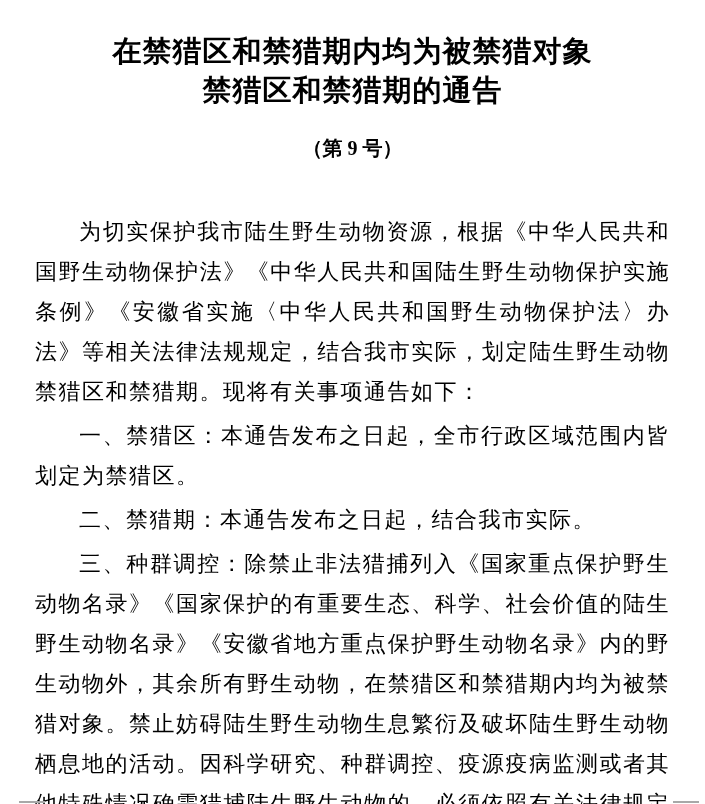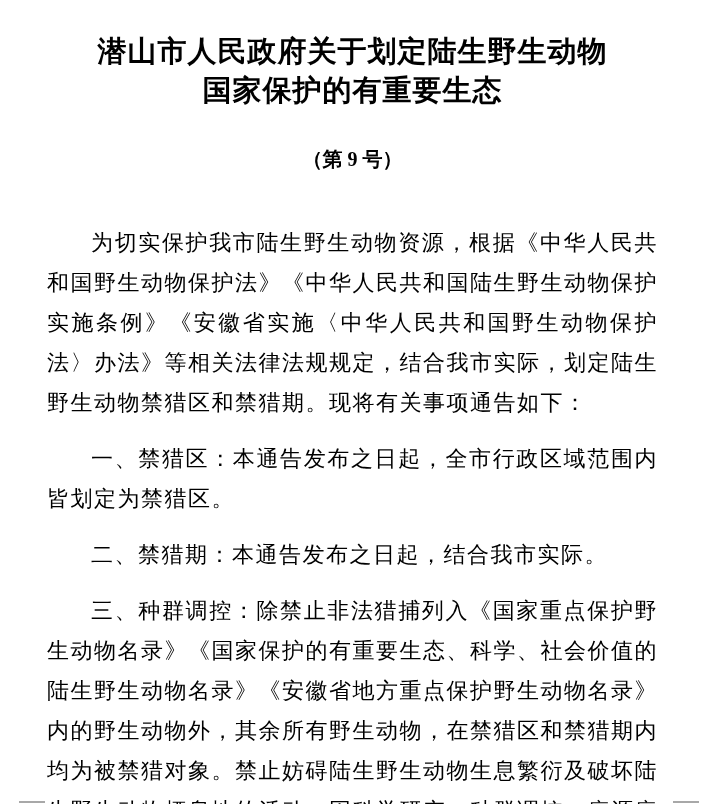--- a/index.html
+++ b/index.html
@@ -22,37 +22,37 @@
   .doc-title {
     padding-top: 13px;
     text-align: center;
     font-family: "Liberation Sans", sans-serif;
     font-weight: bold;
     font-size: 29px;
     line-height: 39px;
     letter-spacing: 1px;
   }
   .doc-number {
-    margin-top: 36px;
+    margin-top: 25px;
     text-align: center;
     font-family: "Liberation Serif", serif;
     font-weight: bold;
     font-size: 20px;
     line-height: 26px;
   }
   .doc-body {
     margin-top: 51px;
     font-size: 22px;
     line-height: 40px;
     text-align: justify;
     text-justify: inter-character;
     letter-spacing: 1.5px;
   }
   .doc-body p.para {
-    margin: 16px;
+    margin: 4px;
     text-indent: 2em;
   }
   .doc-body .lead {
     font-family: "Liberation Sans", sans-serif;
     font-weight: normal;
   }
   .edge-mark {
     position: absolute;
     bottom: 1px;
     height: 2px;
@@ -61,22 +61,22 @@
   }
   .edge-mark.left  { left: 19px; }
   .edge-mark.right { right: 6px; }
 </style>
 </head>
 <body>
 
 <div class="page">
   <div class="content">
     <h1 class="doc-title">
-      <div>潜山市人民政府关于划定陆生野生动物</div>
-      <div>国家保护的有重要生态</div>
+      <div>在禁猎区和禁猎期内均为被禁猎对象</div>
+      <div>禁猎区和禁猎期的通告</div>
     </h1>
     <div class="doc-number">（第 9 号）</div>
     <div class="doc-body">
         <p class="para"><span>为切实保护我市陆生野生动物资源，根据《中华人民共和国野生动物保护法》《中华人民共和国陆生野生动物保护实施条例》《安徽省实施〈中华人民共和国野生动物保护法〉办法》等相关法律法规规定，结合我市实际，划定陆生野生动物禁猎区和禁猎期。现将有关事项通告如下：</span></p>
         <p class="para"><span class="lead">一、禁猎区：</span><span>本通告发布之日起，全市行政区域范围内皆划定为禁猎区。</span></p>
         <p class="para"><span class="lead">二、禁猎期：</span><span>本通告发布之日起，结合我市实际。</span></p>
         <p class="para"><span class="lead">三、种群调控：</span><span>除禁止非法猎捕列入《国家重点保护野生动物名录》《国家保护的有重要生态、科学、社会价值的陆生野生动物名录》《安徽省地方重点保护野生动物名录》内的野生动物外，其余所有野生动物，在禁猎区和禁猎期内均为被禁猎对象。禁止妨碍陆生野生动物生息繁衍及破坏陆生野生动物栖息地的活动。因科学研究、种群调控、疫源疫病监测或者其他特殊情况确需猎捕陆生野生动物的，必须依照有关法律规定申请办理特许猎捕</span></p>
       </div>
   </div>
   <div class="edge-mark left"></div>

